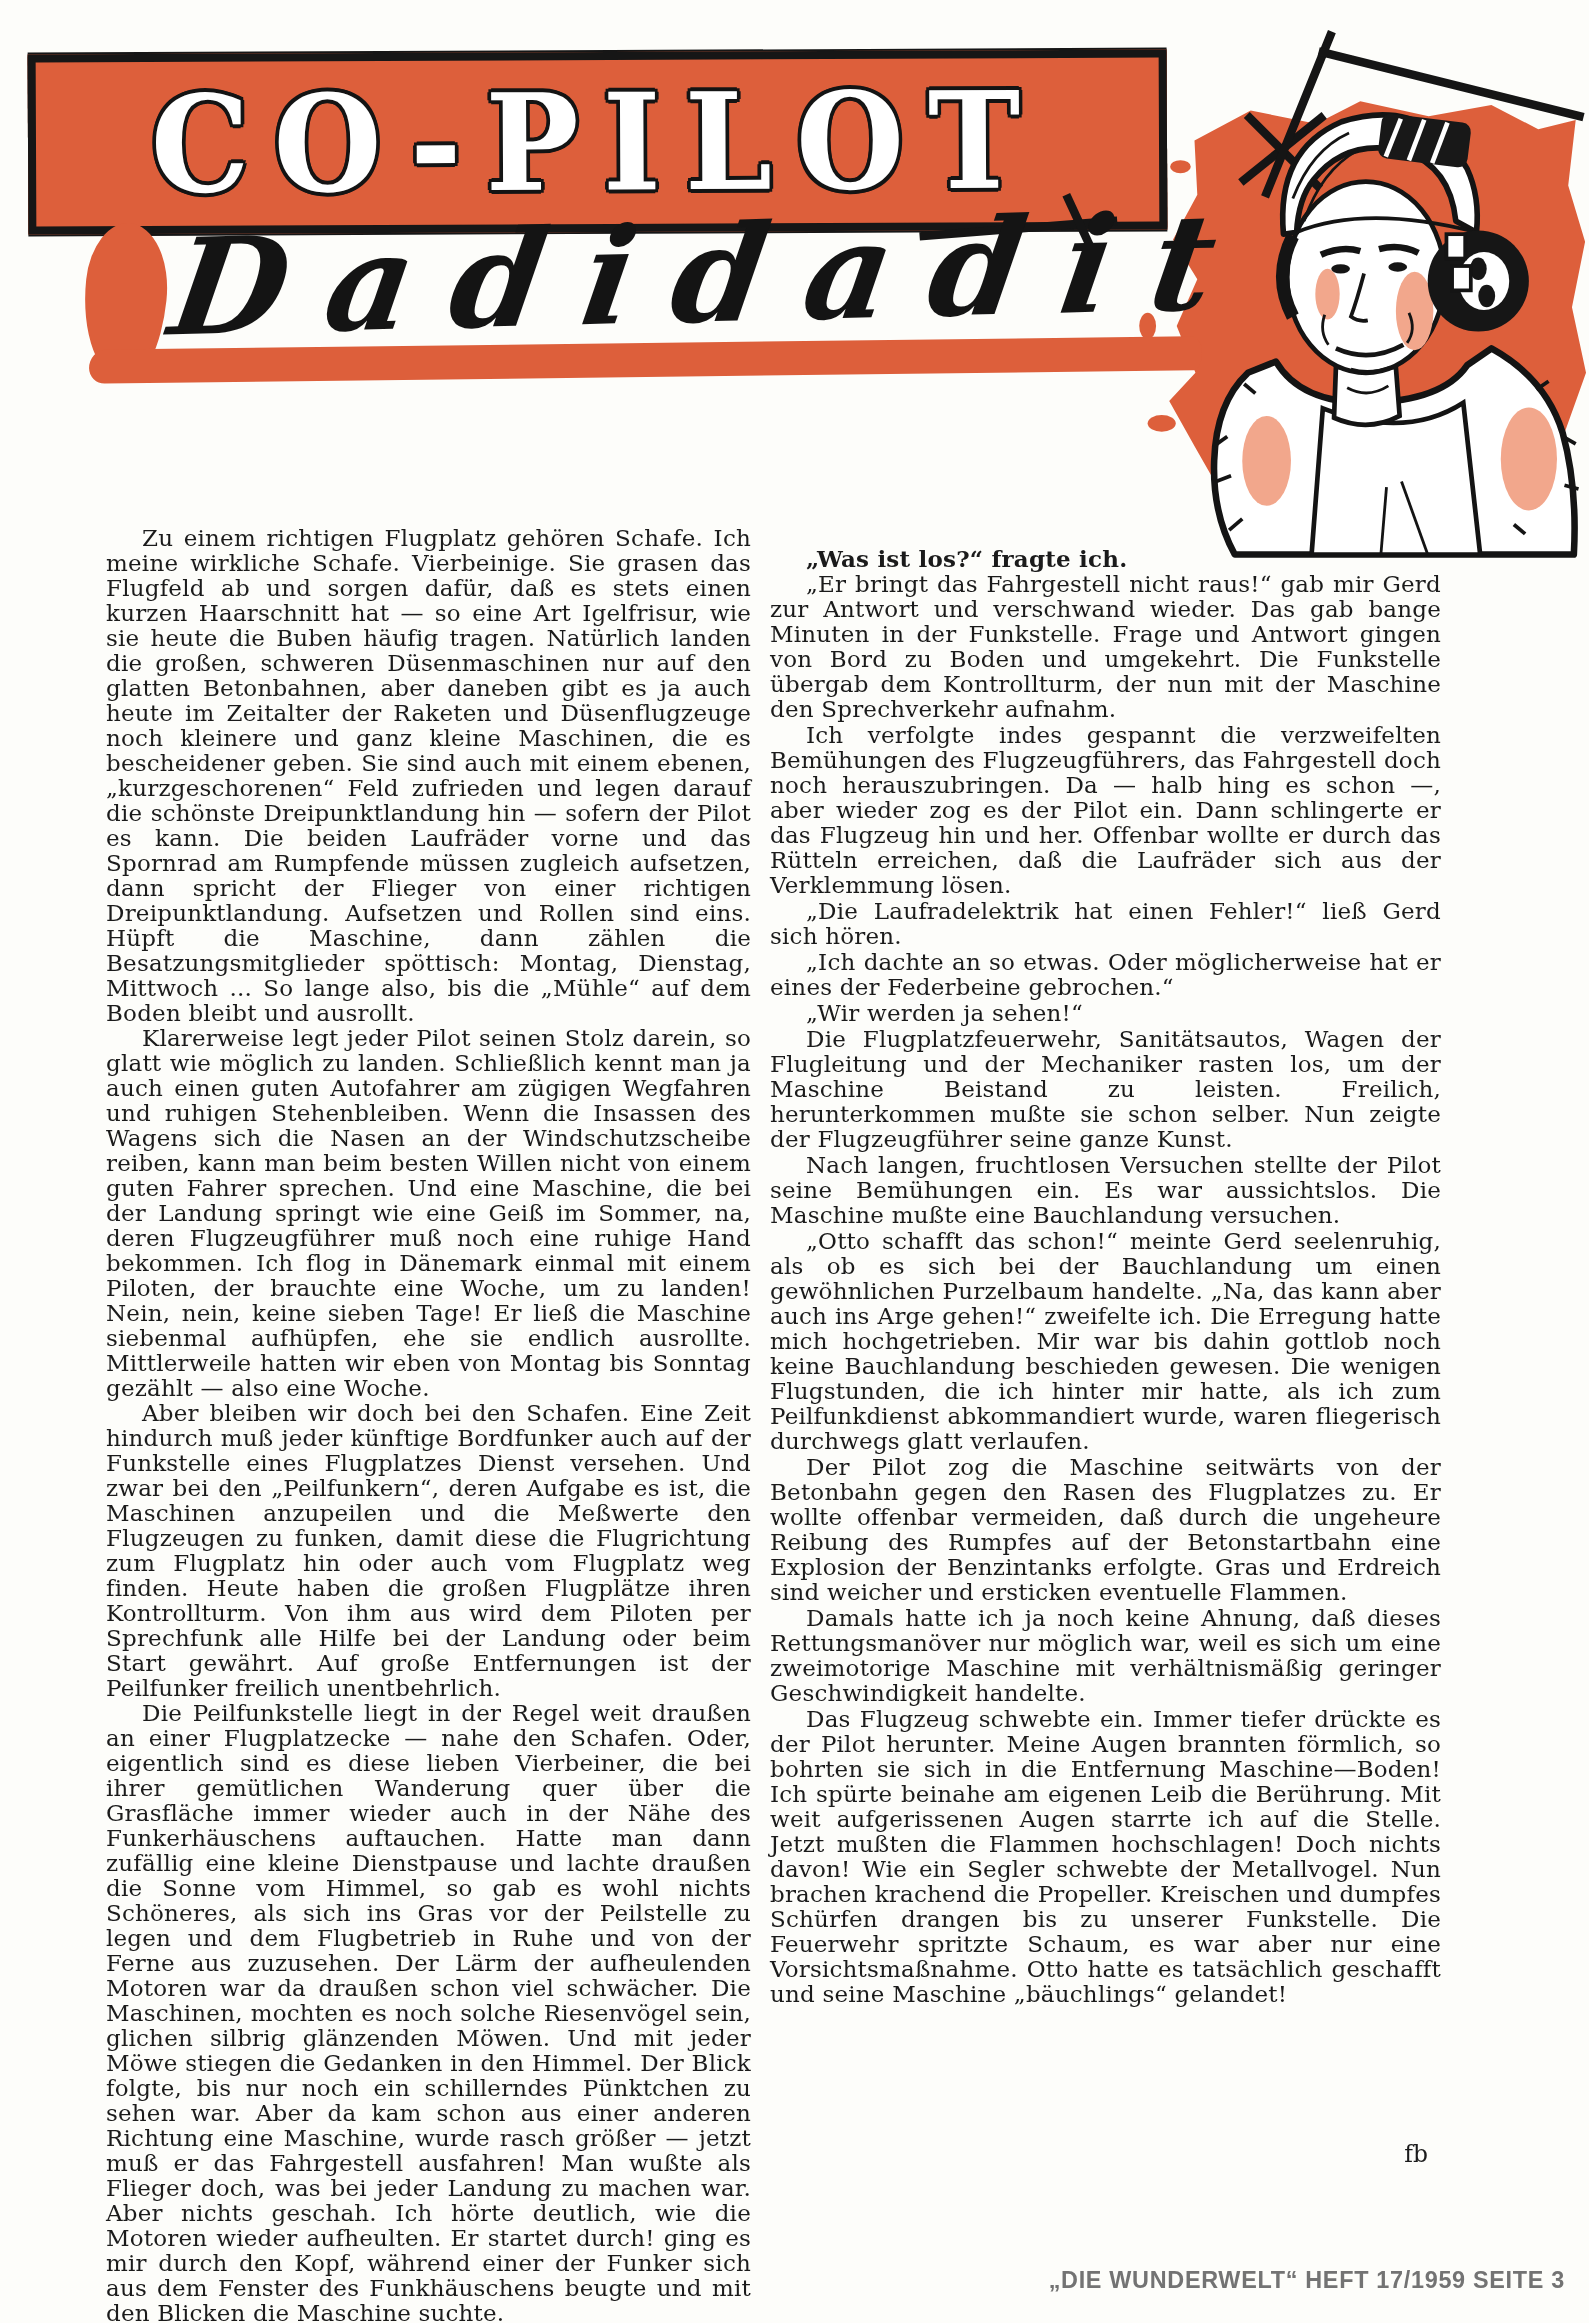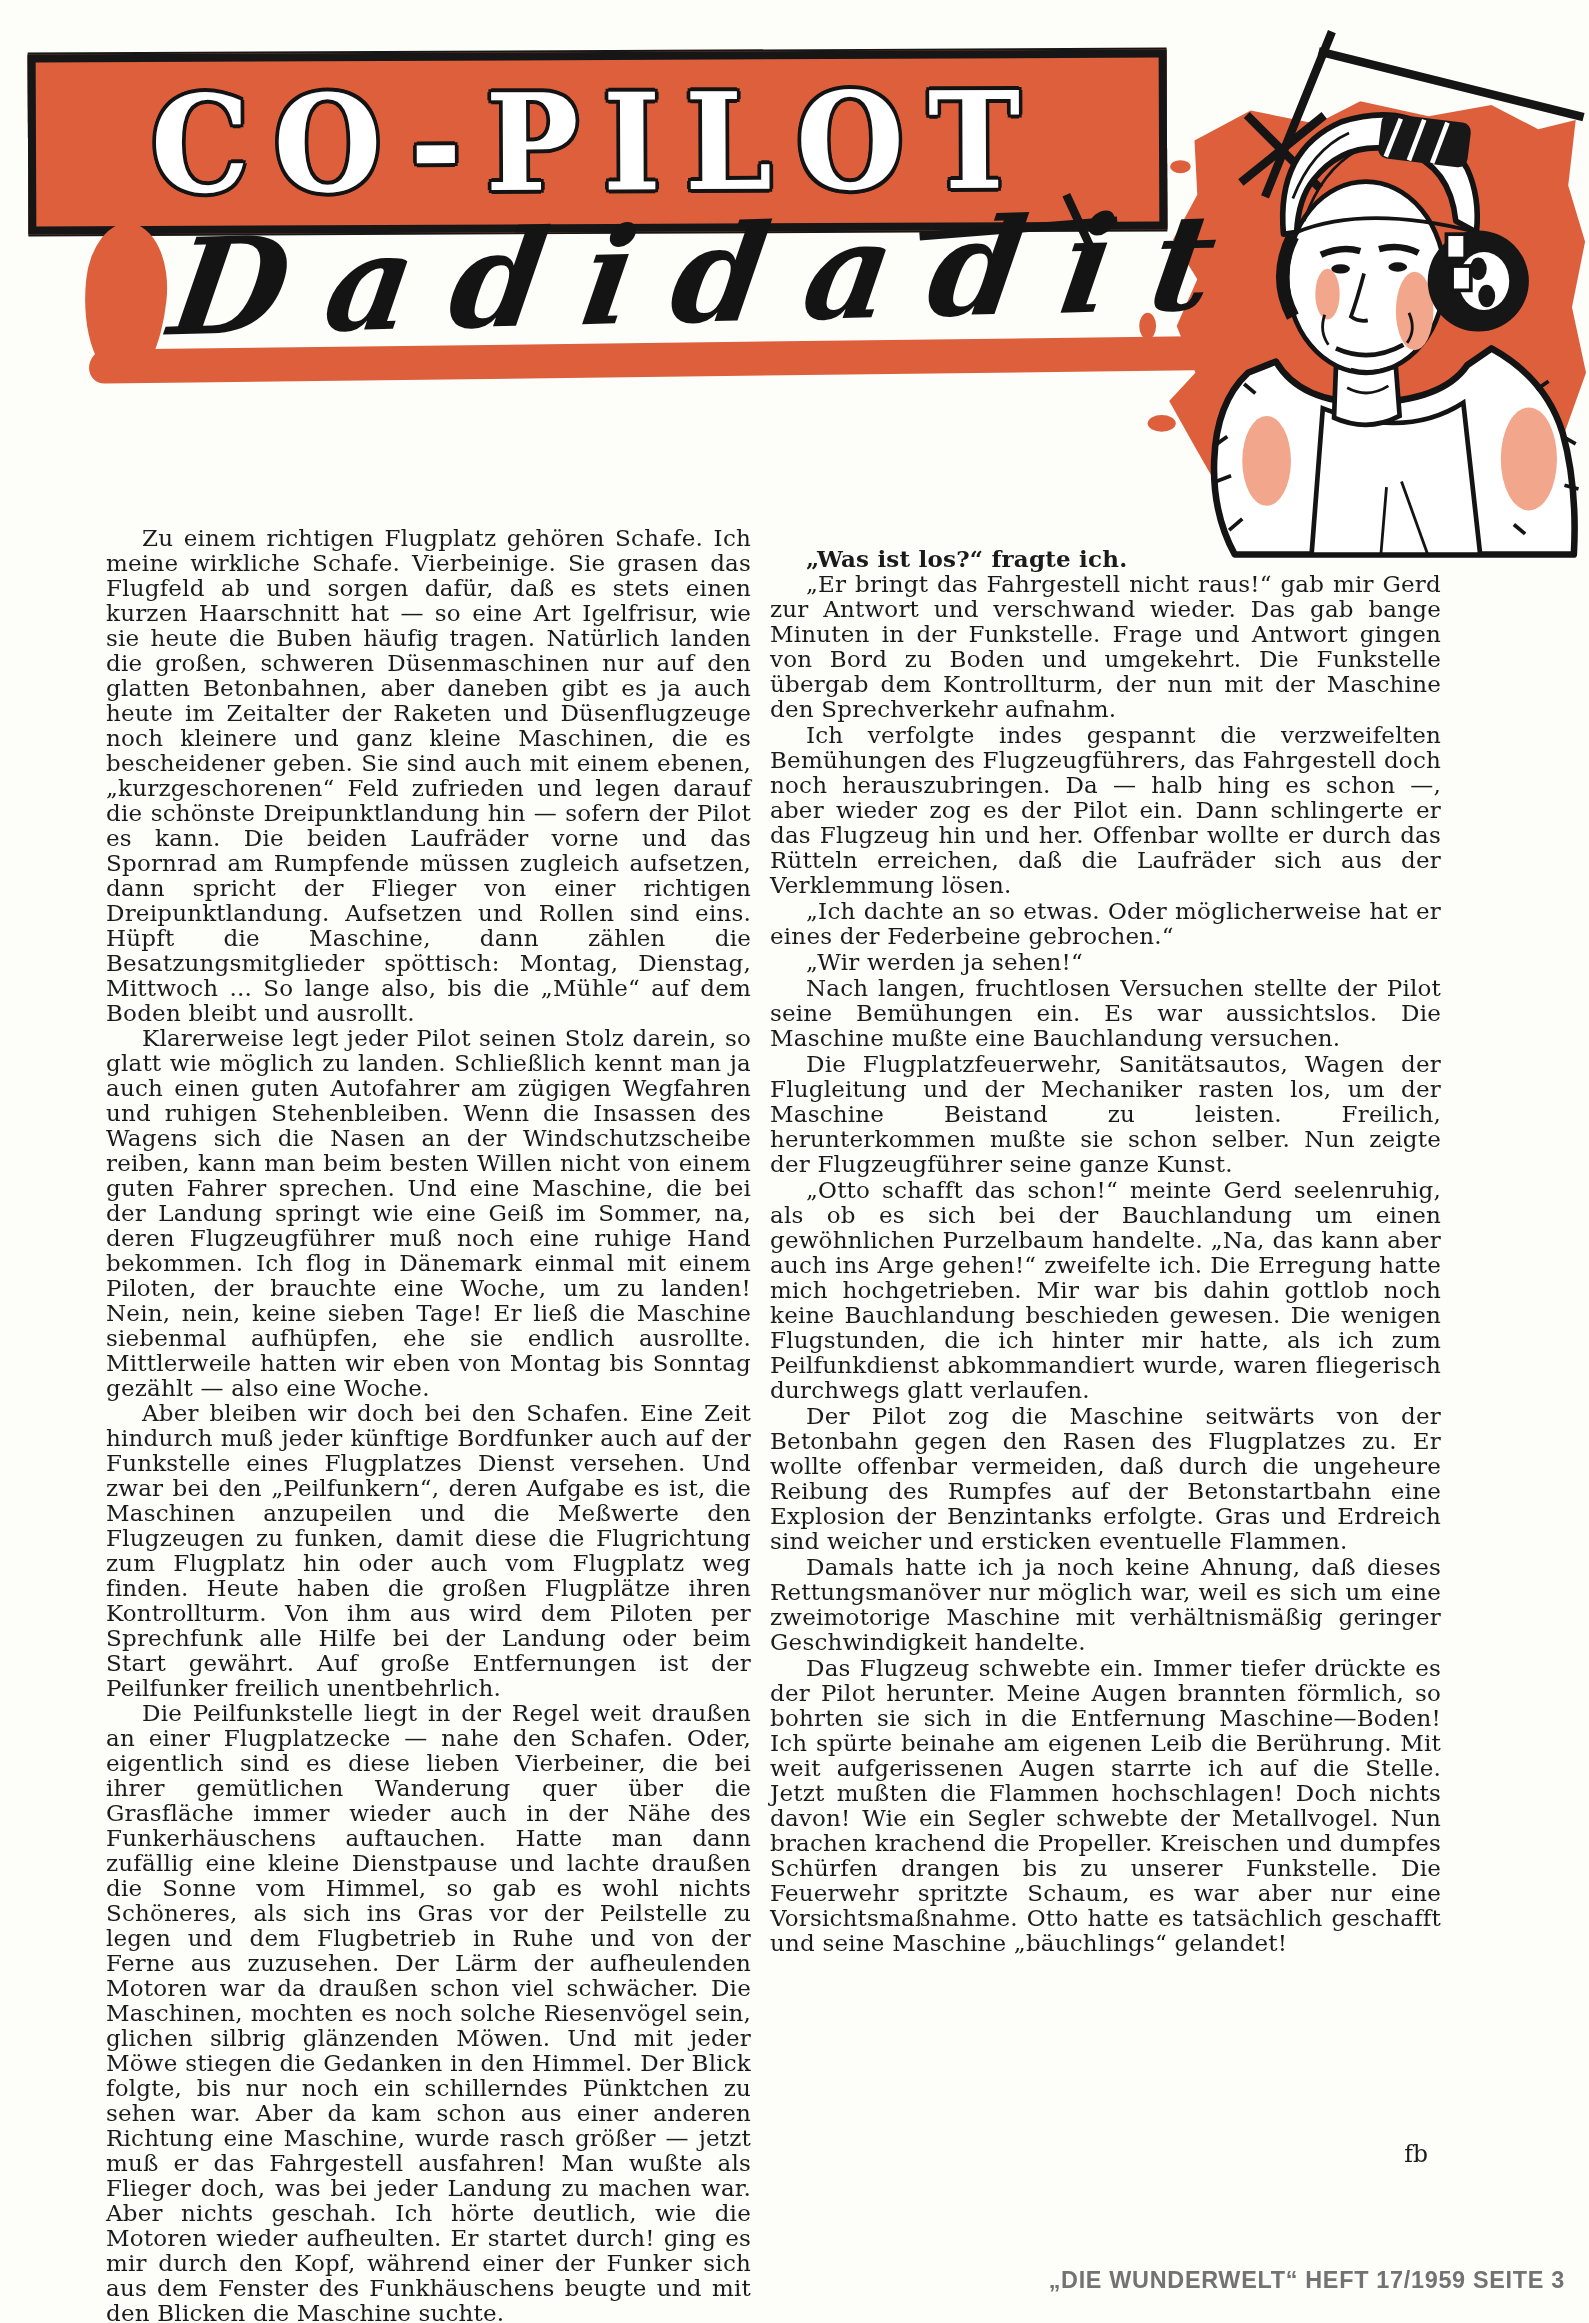--- a/index.html
+++ b/index.html
@@ -187,24 +187,25 @@
     <p>Zu einem richtigen Flugplatz gehören Schafe. Ich meine wirkliche Schafe. Vierbeinige. Sie grasen das Flugfeld ab und sorgen dafür, daß es stets einen kurzen Haarschnitt hat — so eine Art Igelfrisur, wie sie heute die Buben häufig tragen. Natürlich landen die großen, schweren Düsenmaschinen nur auf den glatten Betonbahnen, aber daneben gibt es ja auch heute im Zeitalter der Raketen und Düsenflugzeuge noch kleinere und ganz kleine Maschinen, die es bescheidener geben. Sie sind auch mit einem ebenen, „kurzgeschorenen“ Feld zufrieden und legen darauf die schönste Dreipunktlandung hin — sofern der Pilot es kann. Die beiden Laufräder vorne und das Spornrad am Rumpfende müssen zugleich aufsetzen, dann spricht der Flieger von einer richtigen Dreipunktlandung. Aufsetzen und Rollen sind eins. Hüpft die Maschine, dann zählen die Besatzungsmitglieder spöttisch: Montag, Dienstag, Mittwoch ... So lange also, bis die „Mühle“ auf dem Boden bleibt und ausrollt.</p>
     <p>Klarerweise legt jeder Pilot seinen Stolz darein, so glatt wie möglich zu landen. Schließlich kennt man ja auch einen guten Autofahrer am zügigen Wegfahren und ruhigen Stehenbleiben. Wenn die Insassen des Wagens sich die Nasen an der Windschutzscheibe reiben, kann man beim besten Willen nicht von einem guten Fahrer sprechen. Und eine Maschine, die bei der Landung springt wie eine Geiß im Sommer, na, deren Flugzeugführer muß noch eine ruhige Hand bekommen. Ich flog in Dänemark einmal mit einem Piloten, der brauchte eine Woche, um zu landen! Nein, nein, keine sieben Tage! Er ließ die Maschine siebenmal aufhüpfen, ehe sie endlich ausrollte. Mittlerweile hatten wir eben von Montag bis Sonntag gezählt — also eine Woche.</p>
     <p>Aber bleiben wir doch bei den Schafen. Eine Zeit hindurch muß jeder künftige Bordfunker auch auf der Funkstelle eines Flugplatzes Dienst versehen. Und zwar bei den „Peilfunkern“, deren Aufgabe es ist, die Maschinen anzupeilen und die Meßwerte den Flugzeugen zu funken, damit diese die Flugrichtung zum Flugplatz hin oder auch vom Flugplatz weg finden. Heute haben die großen Flugplätze ihren Kontrollturm. Von ihm aus wird dem Piloten per Sprechfunk alle Hilfe bei der Landung oder beim Start gewährt. Auf große Entfernungen ist der Peilfunker freilich unentbehrlich.</p>
     <p>Die Peilfunkstelle liegt in der Regel weit draußen an einer Flugplatzecke — nahe den Schafen. Oder, eigentlich sind es diese lieben Vierbeiner, die bei ihrer gemütlichen Wanderung quer über die Grasfläche immer wieder auch in der Nähe des Funkerhäuschens auftauchen. Hatte man dann zufällig eine kleine Dienstpause und lachte draußen die Sonne vom Himmel, so gab es wohl nichts Schöneres, als sich ins Gras vor der Peilstelle zu legen und dem Flugbetrieb in Ruhe und von der Ferne aus zuzusehen. Der Lärm der aufheulenden Motoren war da draußen schon viel schwächer. Die Maschinen, mochten es noch solche Riesenvögel sein, glichen silbrig glänzenden Möwen. Und mit jeder Möwe stiegen die Gedanken in den Himmel. Der Blick folgte, bis nur noch ein schillerndes Pünktchen zu sehen war. Aber da kam schon aus einer anderen Richtung eine Maschine, wurde rasch größer — jetzt muß er das Fahrgestell ausfahren! Man wußte als Flieger doch, was bei jeder Landung zu machen war. Aber nichts geschah. Ich hörte deutlich, wie die Motoren wieder aufheulten. Er startet durch! ging es mir durch den Kopf, während einer der Funker sich aus dem Fenster des Funkhäuschens beugte und mit den Blicken die Maschine suchte.</p>
   </div>
 
   <div class="col col-2">
     <p>„Was ist los?“ fragte ich.</p>
     <p>„Er bringt das Fahrgestell nicht raus!“ gab mir Gerd zur Antwort und verschwand wieder. Das gab bange Minuten in der Funkstelle. Frage und Antwort gingen von Bord zu Boden und umgekehrt. Die Funkstelle übergab dem Kontrollturm, der nun mit der Maschine den Sprechverkehr aufnahm.</p>
     <p>Ich verfolgte indes gespannt die verzweifelten Bemühungen des Flugzeugführers, das Fahrgestell doch noch herauszubringen. Da — halb hing es schon —, aber wieder zog es der Pilot ein. Dann schlingerte er das Flugzeug hin und her. Offenbar wollte er durch das Rütteln erreichen, daß die Laufräder sich aus der Verklemmung lösen.</p>
+    <p>„Die Laufradelektrik hat einen Fehler!“ ließ Gerd sich hören.</p>
     <p>„Ich dachte an so etwas. Oder möglicherweise hat er eines der Federbeine gebrochen.“</p>
     <p>„Wir werden ja sehen!“</p>
+    <p>Die Flugplatzfeuerwehr, Sanitätsautos, Wagen der Flugleitung und der Mechaniker rasten los, um der Maschine Beistand zu leisten. Freilich, herunterkommen mußte sie schon selber. Nun zeigte der Flugzeugführer seine ganze Kunst.</p>
     <p>Nach langen, fruchtlosen Versuchen stellte der Pilot seine Bemühungen ein. Es war aussichtslos. Die Maschine mußte eine Bauchlandung versuchen.</p>
-    <p>Die Flugplatzfeuerwehr, Sanitätsautos, Wagen der Flugleitung und der Mechaniker rasten los, um der Maschine Beistand zu leisten. Freilich, herunterkommen mußte sie schon selber. Nun zeigte der Flugzeugführer seine ganze Kunst.</p>
     <p>„Otto schafft das schon!“ meinte Gerd seelenruhig, als ob es sich bei der Bauchlandung um einen gewöhnlichen Purzelbaum handelte. „Na, das kann aber auch ins Arge gehen!“ zweifelte ich. Die Erregung hatte mich hochgetrieben. Mir war bis dahin gottlob noch keine Bauchlandung beschieden gewesen. Die wenigen Flugstunden, die ich hinter mir hatte, als ich zum Peilfunkdienst abkommandiert wurde, waren fliegerisch durchwegs glatt verlaufen.</p>
     <p>Der Pilot zog die Maschine seitwärts von der Betonbahn gegen den Rasen des Flugplatzes zu. Er wollte offenbar vermeiden, daß durch die ungeheure Reibung des Rumpfes auf der Betonstartbahn eine Explosion der Benzintanks erfolgte. Gras und Erdreich sind weicher und ersticken eventuelle Flammen.</p>
     <p>Damals hatte ich ja noch keine Ahnung, daß dieses Rettungsmanöver nur möglich war, weil es sich um eine zweimotorige Maschine mit verhältnismäßig geringer Geschwindigkeit handelte.</p>
     <p>Das Flugzeug schwebte ein. Immer tiefer drückte es der Pilot herunter. Meine Augen brannten förmlich, so bohrten sie sich in die Entfernung Maschine—Boden! Ich spürte beinahe am eigenen Leib die Berührung. Mit weit aufgerissenen Augen starrte ich auf die Stelle. Jetzt mußten die Flammen hochschlagen! Doch nichts davon! Wie ein Segler schwebte der Metallvogel. Nun brachen krachend die Propeller. Kreischen und dumpfes Schürfen drangen bis zu unserer Funkstelle. Die Feuerwehr spritzte Schaum, es war aber nur eine Vorsichtsmaßnahme. Otto hatte es tatsächlich geschafft und seine Maschine „bäuchlings“ gelandet!</p>
   </div>
 
   <div class="author">fb</div>
 
   <div class="footer">„DIE WUNDERWELT“ HEFT 17/1959 SEITE 3</div>
 

